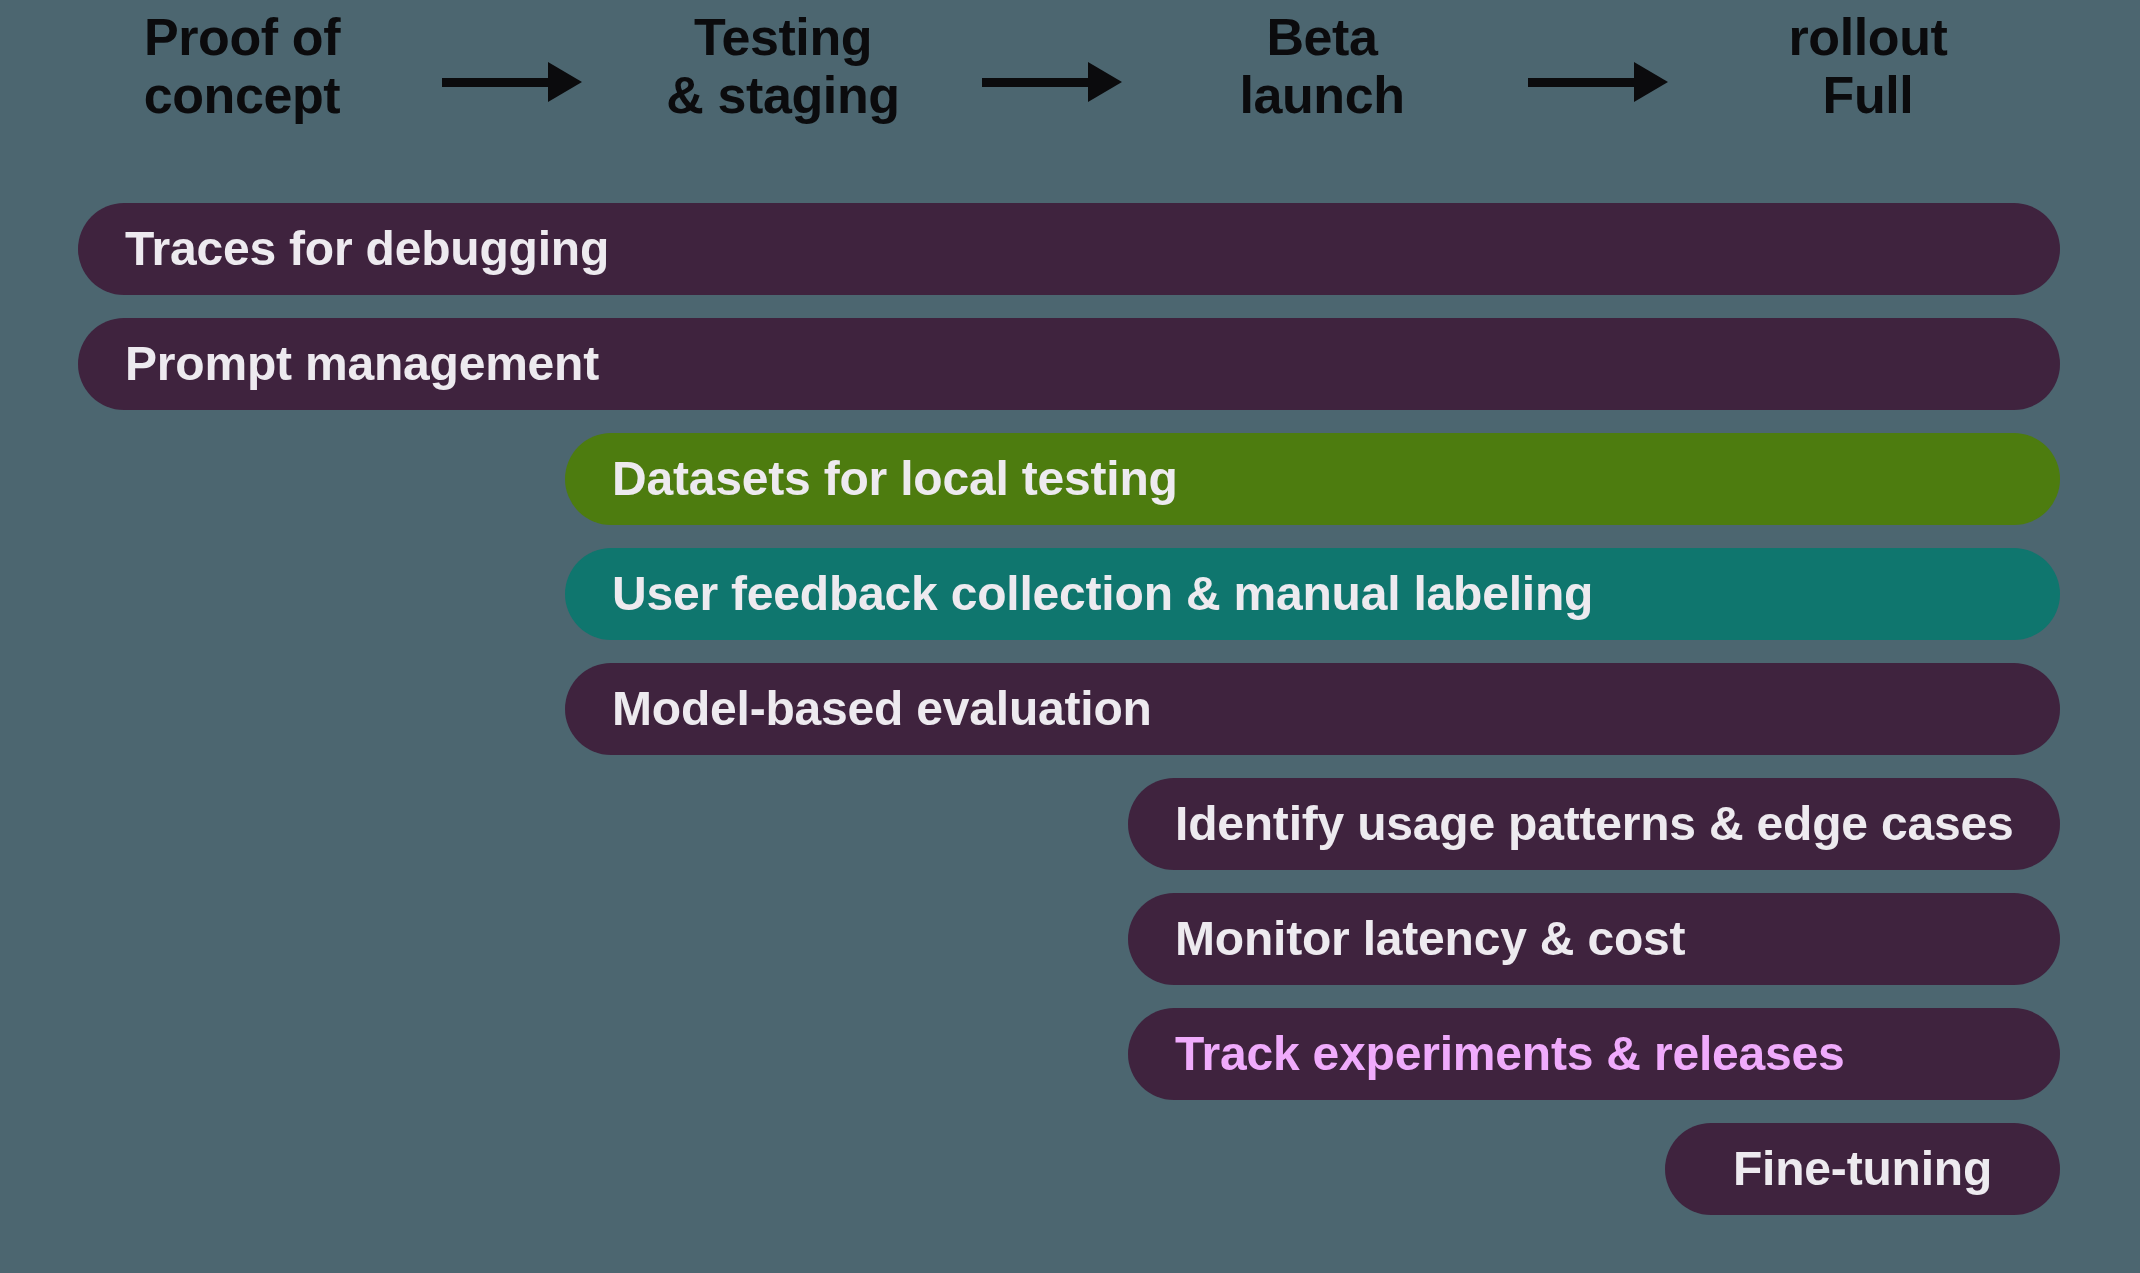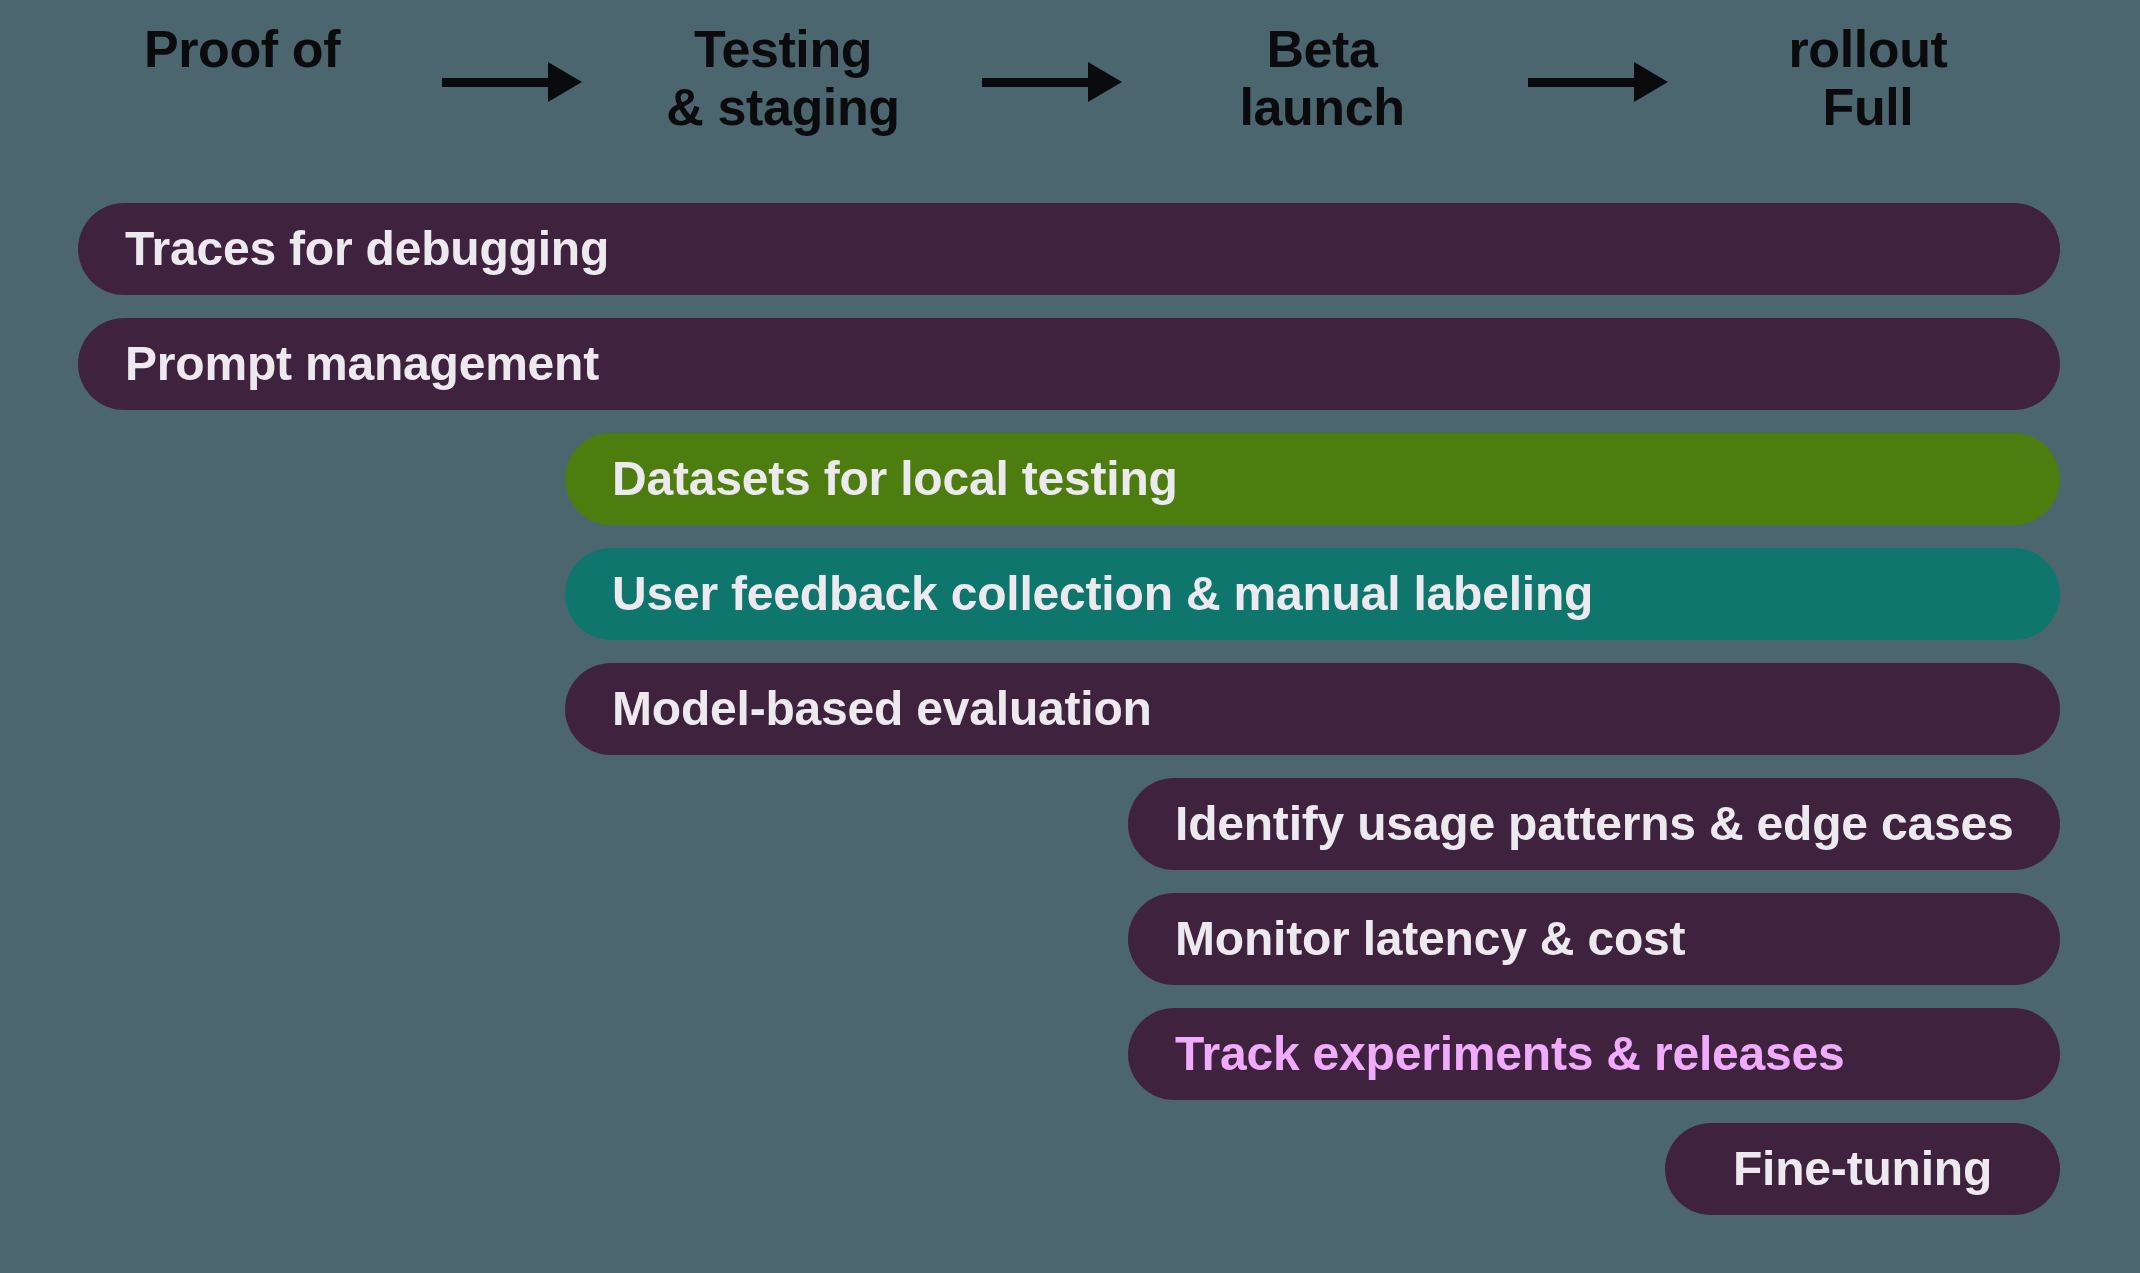--- a/index.html
+++ b/index.html
@@ -23,21 +23,21 @@
   
   .stage-label {
     position: absolute;
     text-align: center;
     color: #0B0B0D;
     font-weight: 700;
     font-size: 52px;
     line-height: 1.12;
     letter-spacing: -0.4px;
     white-space: pre-line;
-    top: 20px;
+    top: 8px;
   }
   .stage-label .ln { display: block; }
 
   
   .arrow {
     position: absolute;
     height: 40px;
     top: 62px;
   }
   .arrow .shaft {
@@ -81,21 +81,21 @@
     justify-content: center;
     padding-left: 36px;
   }
 </style>
 </head>
 <body>
 
 <div id="stage">
 
   <div id="stage-labels">
-      <div class="stage-label" style="left: 42px; width: 400px;"><span class="ln">Proof of</span></div>
+      <div class="stage-label" style="left: 42px; width: 400px;"><span class="ln">Proof of</span><span class="ln">concept</span></div>
       <div class="stage-label" style="left: 563px; width: 440px;"><span class="ln">Testing</span><span class="ln">&amp; staging</span></div>
       <div class="stage-label" style="left: 1132px; width: 380px;"><span class="ln">Beta</span><span class="ln">launch</span></div>
       <div class="stage-label" style="left: 1678px; width: 380px;"><span class="ln">rollout</span><span class="ln">Full</span></div>
     </div>
   <div id="arrows">
       <div class="arrow" style="left: 442px; width: 140px;">
         <div class="shaft" style="width: 110px;"></div>
         <div class="head" style="left: 106px;"></div>
       </div>
       <div class="arrow" style="left: 982px; width: 140px;">

